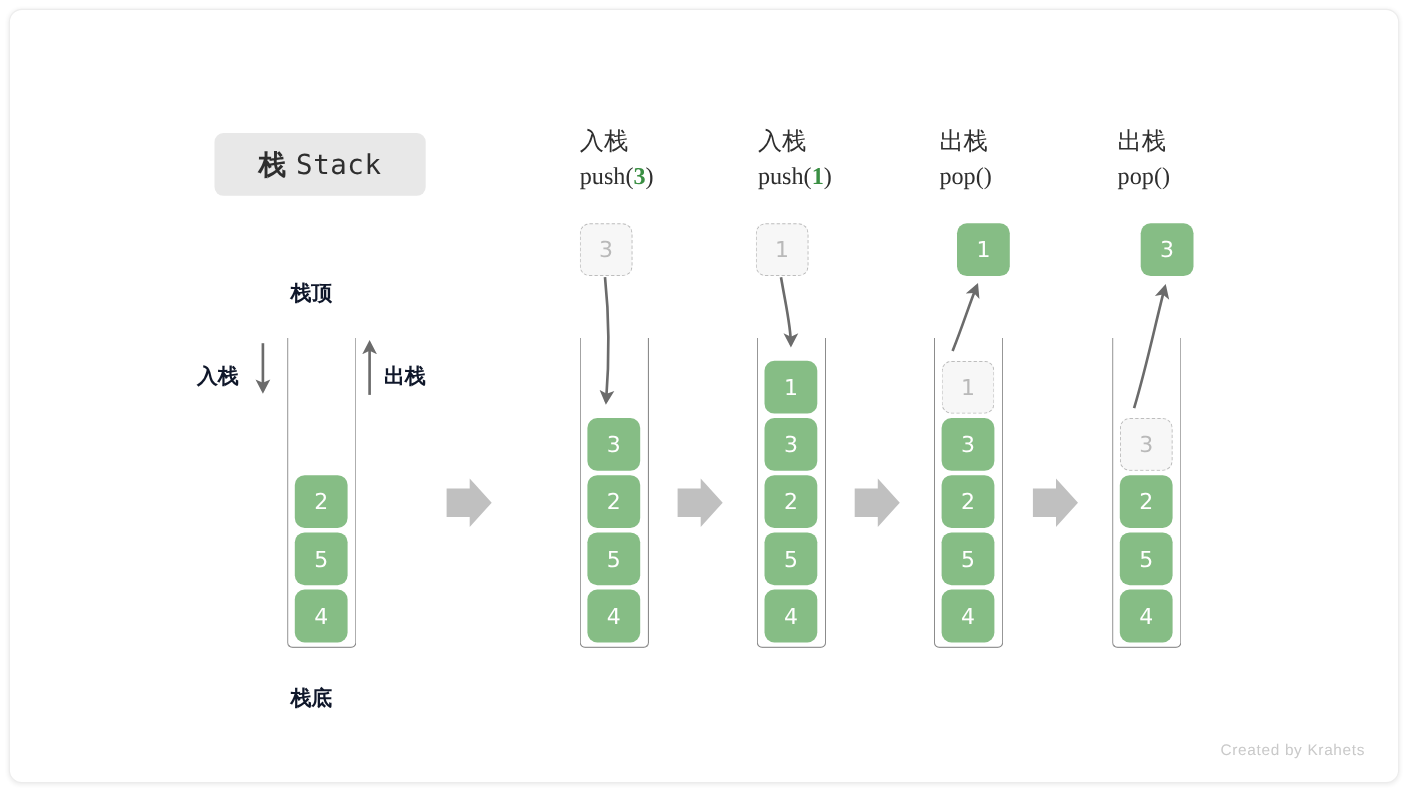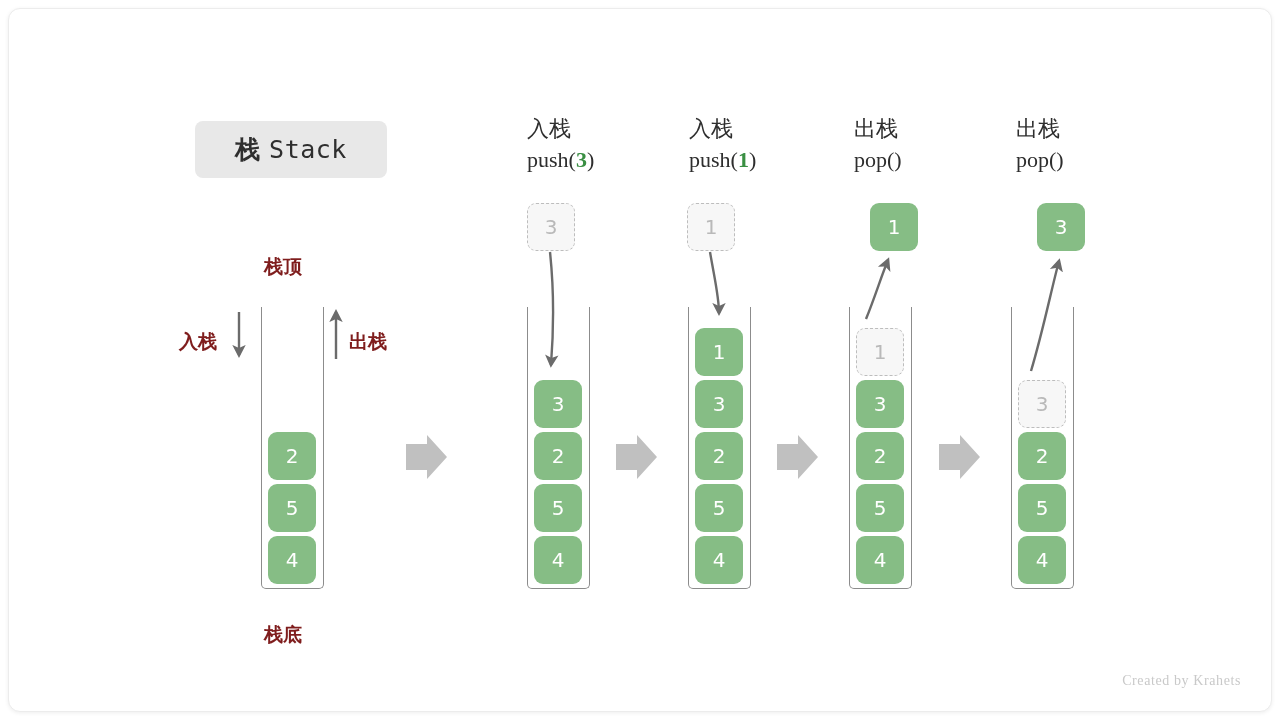--- a/index.html
+++ b/index.html
@@ -52,21 +52,21 @@
     color: #2e2e2e;
     font-family: "DejaVu Sans Mono", monospace;
     letter-spacing: 0.5px;
   }
 
   
   .cn-label {
     font-family: Liberation Mono, monospace;
     font-weight: bold;
     font-size: 19px;
-    color: #7f1d1d;
+    color: #0f172a;
     white-space: nowrap;
   }
 
   
   .stack-col { position: absolute; }
   .stack-box {
     position: absolute;
     box-sizing: border-box;
     border-left: 1.5px solid #8c8c8c;
     border-right: 1.5px solid #8c8c8c;
@@ -117,21 +117,21 @@
   }
   .op-label .line2 .arg {
     color: #3a8f43;
     font-weight: bold;
   }
 
   
   #footer {
     right: 30px;
     bottom: 22px;
-    font-family: Liberation Serif, serif;
+    font-family: Liberation Sans, sans-serif;
     font-size: 14px;
     color: #c9c9c9;
     letter-spacing: 0.6px;
   }
 
   svg.overlay {
     position: absolute;
     left: 0; top: 0;
     width: 1264px; height: 704px;
     pointer-events: none;

